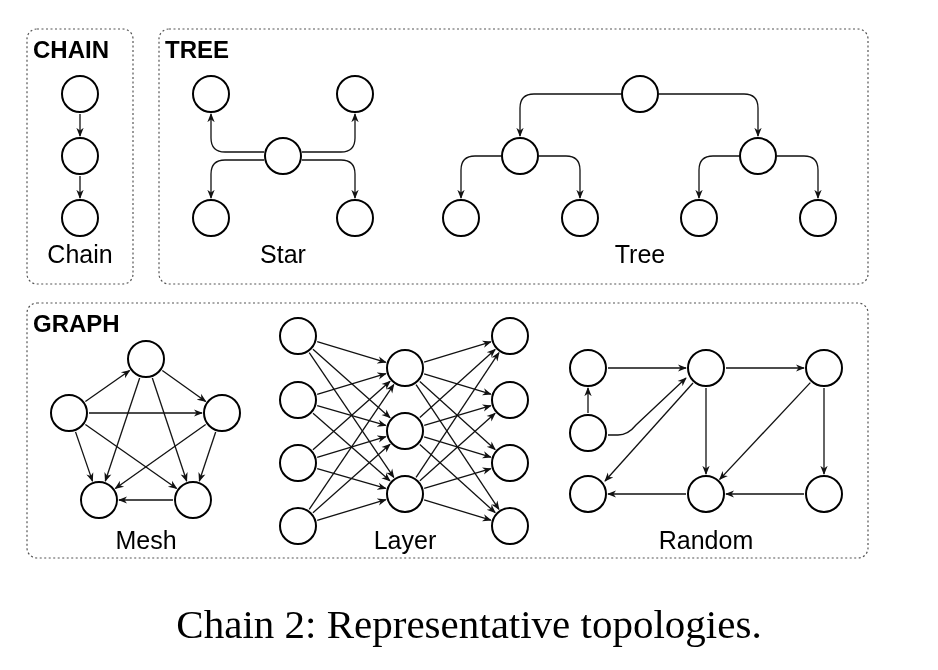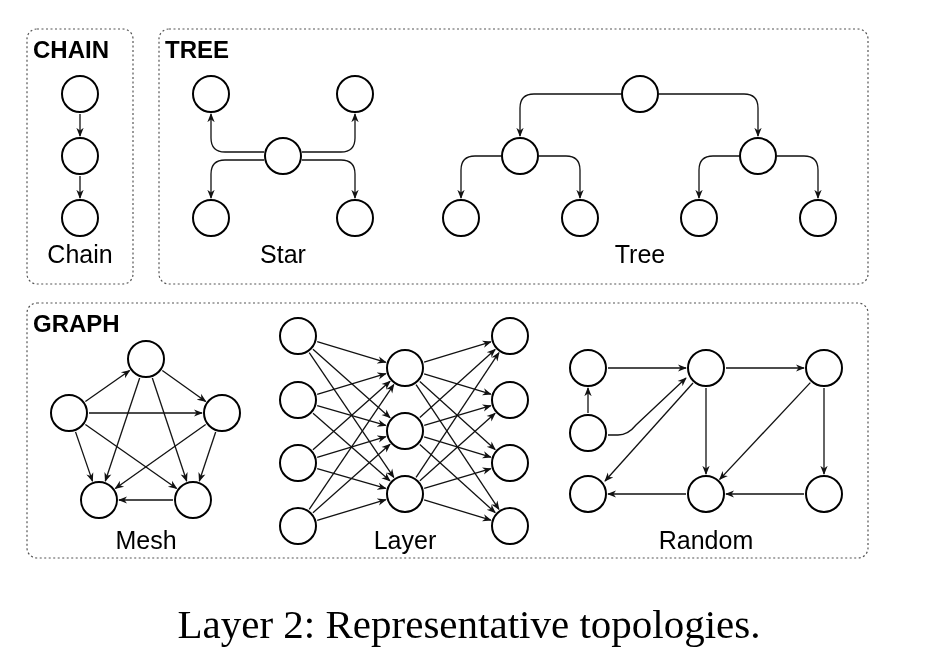--- a/index.html
+++ b/index.html
@@ -131,13 +131,13 @@
       <circle cx="588" cy="368" r="18" class="node"></circle>
       <circle cx="706" cy="368" r="18" class="node"></circle>
       <circle cx="824" cy="368" r="18" class="node"></circle>
       <circle cx="588" cy="433" r="18" class="node"></circle>
       <circle cx="588" cy="494" r="18" class="node"></circle>
       <circle cx="706" cy="494" r="18" class="node"></circle>
       <circle cx="824" cy="494" r="18" class="node"></circle>
     </g>
 </svg>
 
-<div class="caption">Layer 2: Representative topologies.</div>
+<div class="caption">Chain 2: Representative topologies.</div>
 
 </body></html>

